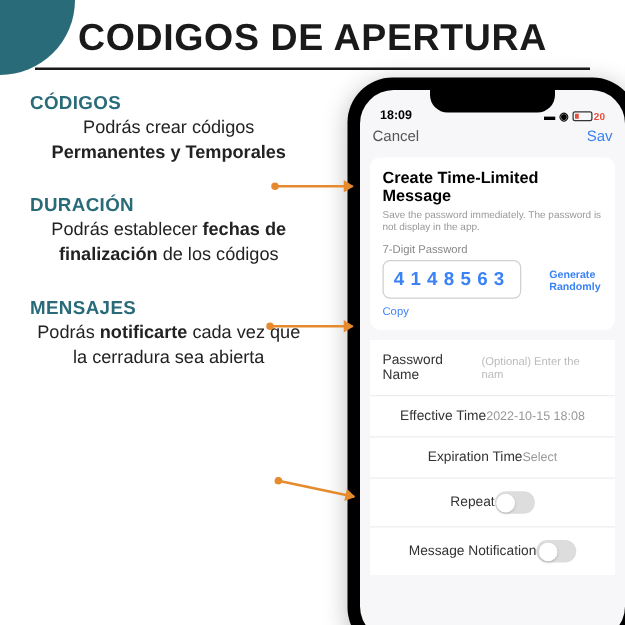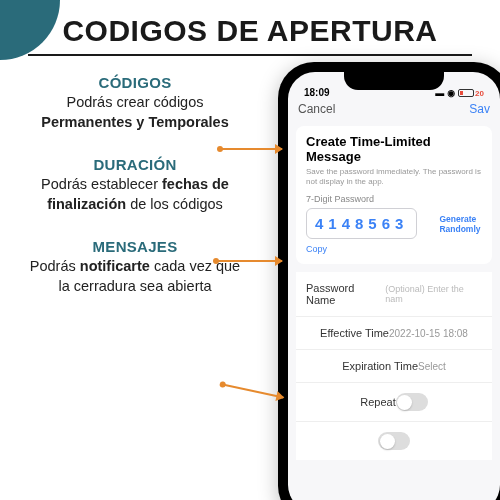--- a/index.html
+++ b/index.html
@@ -3,21 +3,21 @@
 <meta charset="utf-8">
 <style>
 *{box-sizing:border-box;margin:0;padding:0}
 body{font-family:-apple-system,BlinkMacSystemFont,sans-serif;width:500px;height:500px;position:relative;background:#fff;overflow:hidden}
 .corner{position:absolute;top:0;left:0;width:60px;height:60px;background:#2a6b7a;border-radius:0 0 100% 0}
 .main-title{text-align:center;font-weight:800;font-size:30px;letter-spacing:0.5px;margin-top:14px;color:#1a1a1a}
 .divider{height:2px;background:#1a1a1a;margin:6px 28px 0}
 .content{display:flex;padding:18px 10px 0 24px;position:relative}
 .left{width:230px;padding-right:8px}
 .section{margin-bottom:24px}
-.sec-title{color:#2a6b7a;font-weight:800;font-size:15px;text-align:center;margin-bottom:2px;letter-spacing:0.3px}
+.sec-title{color:#2a6b7a;font-weight:800;font-size:15px;text-align:left;margin-bottom:2px;letter-spacing:0.3px}
 .sec-text{font-size:14.5px;text-align:center;line-height:1.35;color:#222}
 .sec-text b{font-weight:800}
 .phone{position:absolute;right:-10px;top:62px;width:232px;height:460px;background:#000;border-radius:36px;padding:10px;box-shadow:0 4px 20px rgba(0,0,0,0.25)}
 .screen{background:#f7f7f9;width:100%;height:100%;border-radius:27px;overflow:hidden;position:relative}
 .notch{position:absolute;top:0;left:50%;transform:translateX(-50%);width:100px;height:18px;background:#000;border-radius:0 0 14px 14px;z-index:10}
 .status{display:flex;justify-content:space-between;align-items:flex-end;padding:4px 16px 0;font-size:10px;font-weight:600;height:26px}
 .st-right{display:flex;gap:3px;align-items:center;font-size:9px}
 .batt{display:inline-flex;align-items:center;gap:1px}
 .batt-body{width:16px;height:8px;border:1px solid #333;border-radius:2px;position:relative}
 .batt-fill{position:absolute;left:1px;top:1px;bottom:1px;width:3px;background:#e74c3c}
@@ -113,20 +113,21 @@
       </div>
       <div class="row">
         <span class="row-label">Expiration Time</span>
         <span class="row-val">Select</span>
       </div>
       <div class="row">
         <span class="row-label">Repeat</span>
         <div class="toggle"></div>
       </div>
       <div class="row">
+        <span class="row-label">Message Notification</span>
         <div class="toggle"></div>
       </div>
     </div>
   </div>
 </div>
 
 <div class="arrow a1"></div>
 <div class="arrow a2"></div>
 <div class="arrow a3"></div>
 

